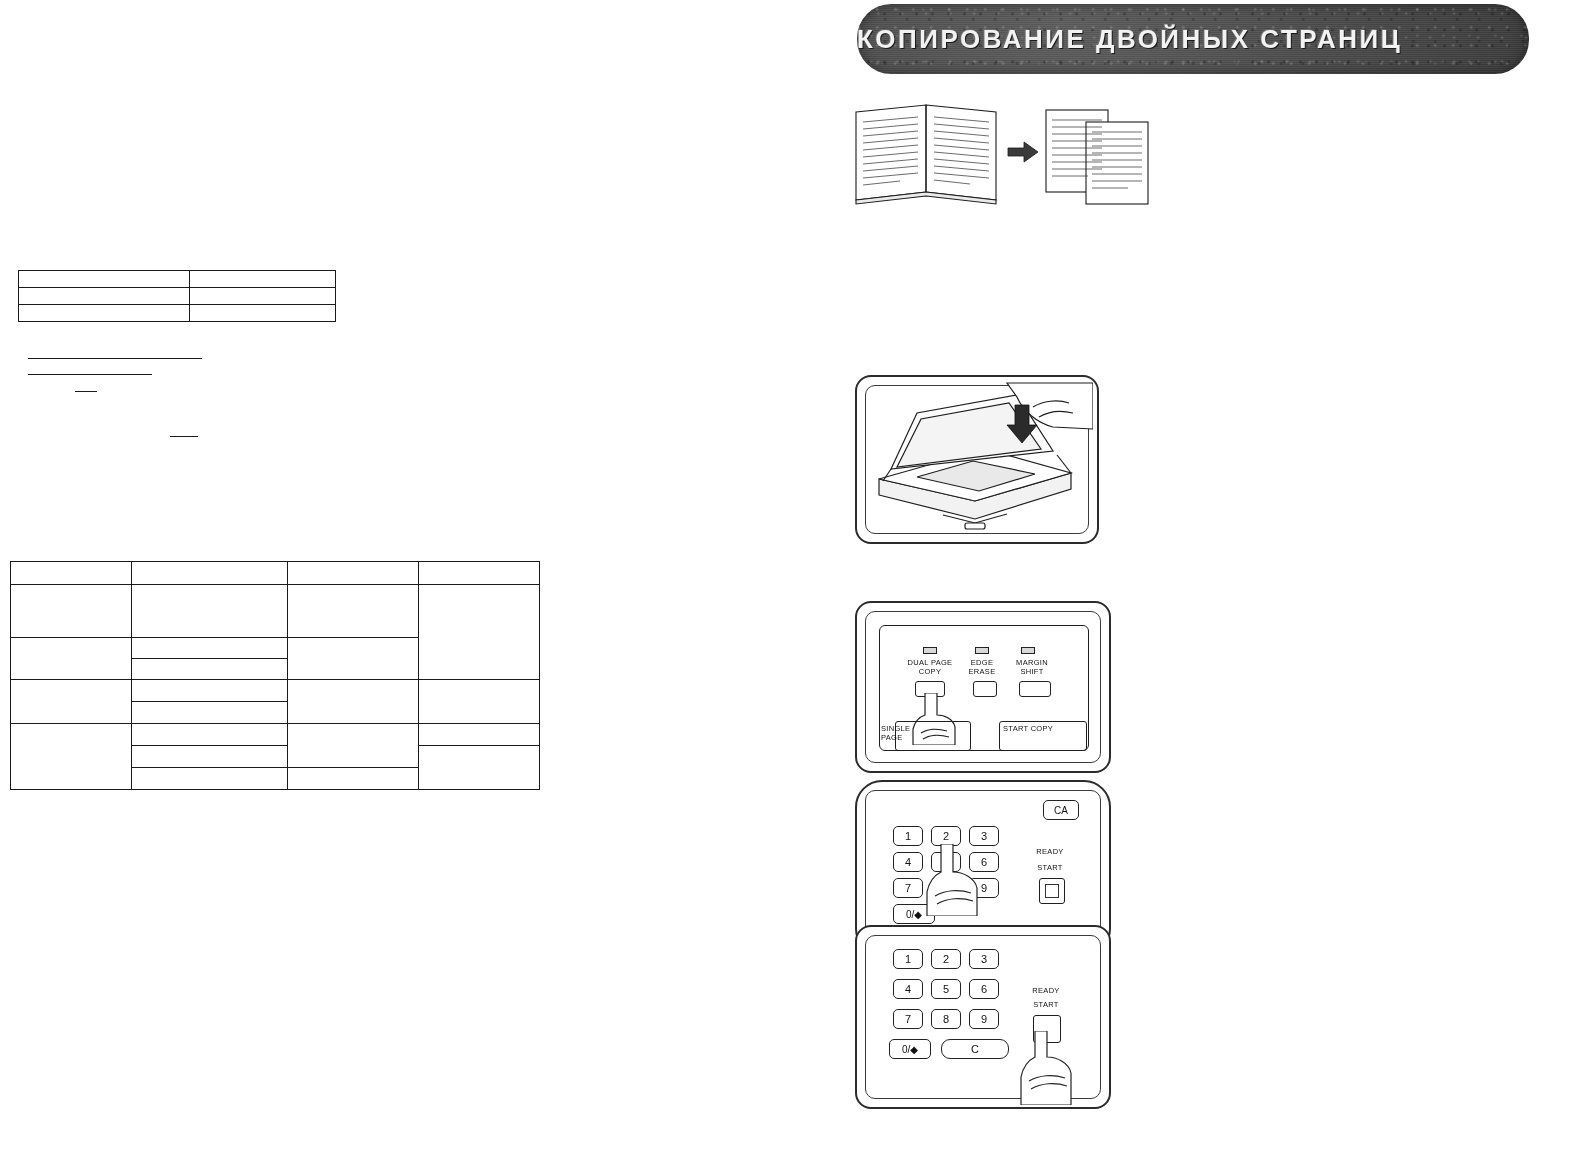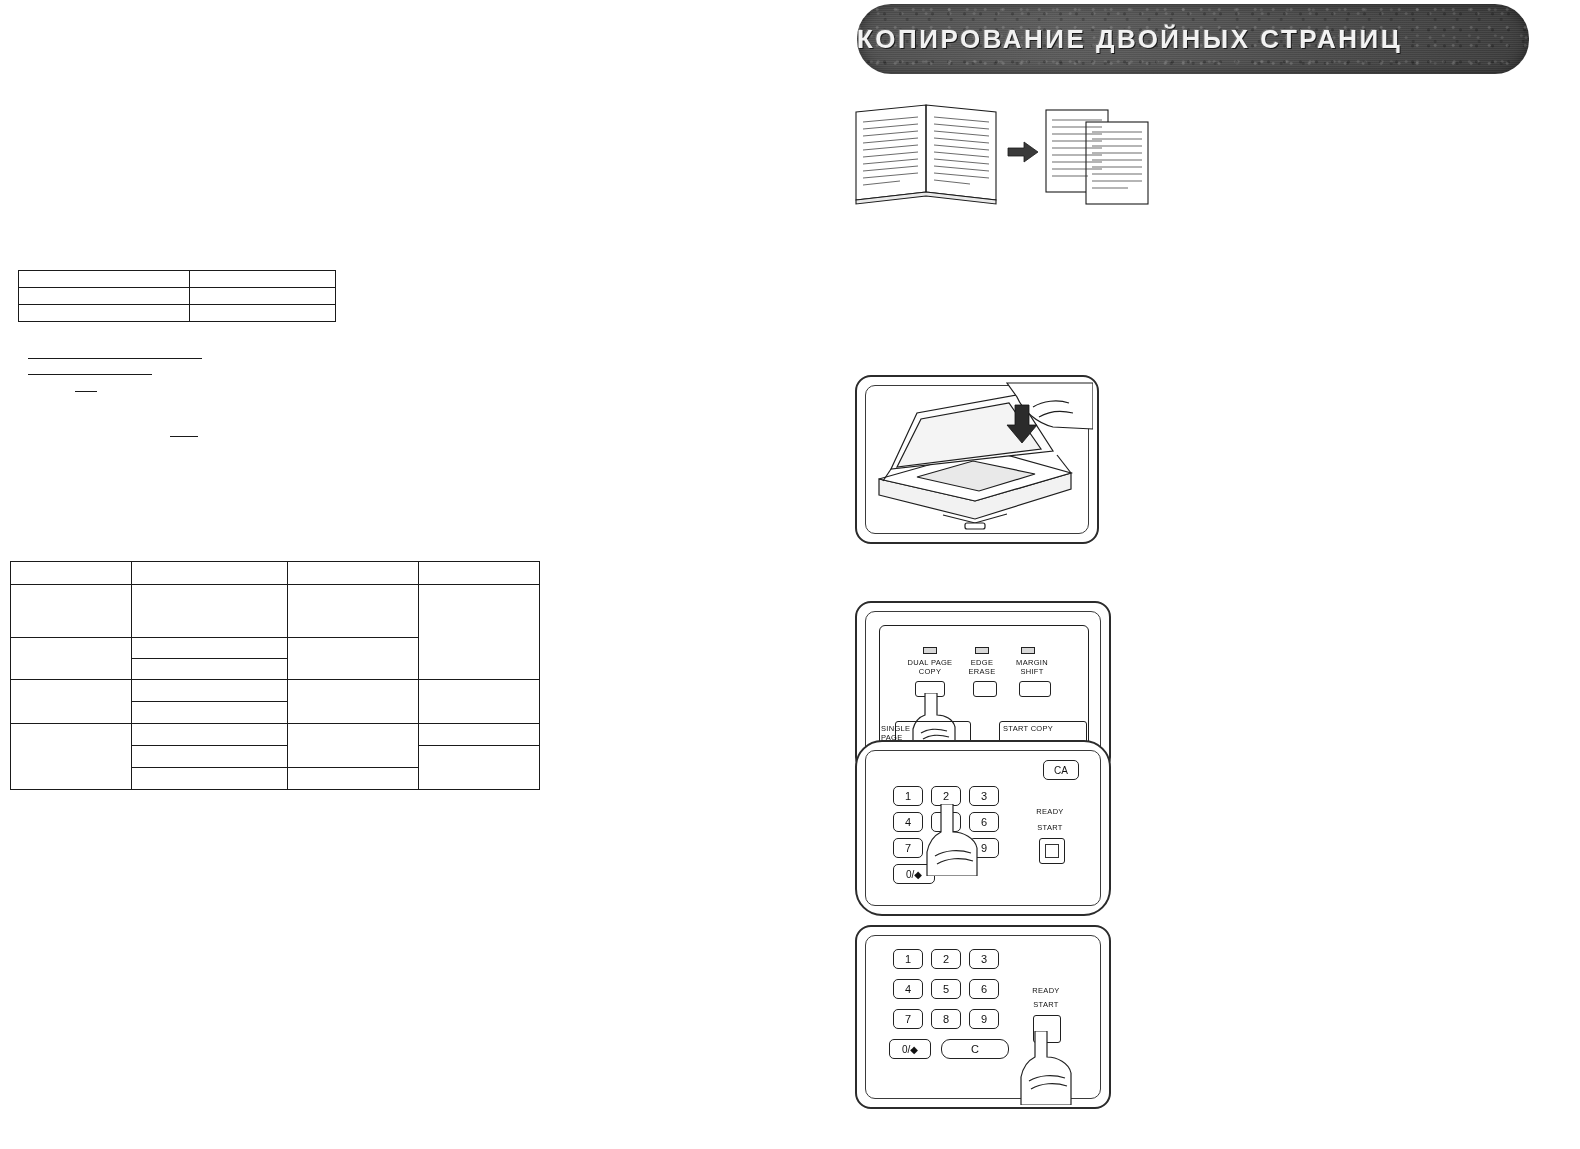--- a/index.html
+++ b/index.html
@@ -90,21 +90,21 @@
   }
   .panel-inner {
     position: absolute;
     inset: 8px;
     border: 1px solid #3a3a3a;
     border-radius: 10px;
   }
 
   #panel-platen { left: 855px; top: 375px; width: 240px; height: 165px; }
   #panel-keys   { left: 855px; top: 557px; width: 252px; height: 168px; margin-top: 44px; }
-  #panel-num1   { left: 855px; top: 740px; width: 252px; height: 172px; border-radius: 27px; }
+  #panel-num1   { left: 855px; top: 780px; width: 252px; height: 172px; border-radius: 27px; }
   #panel-num2   { left: 855px; top: 925px; width: 252px; height: 180px; }
 
   .kp-key {
     position: absolute;
     border: 1.5px solid #222;
     border-radius: 5px;
     background: #fff;
     font-size: 11px;
     display: flex;
     align-items: center;

